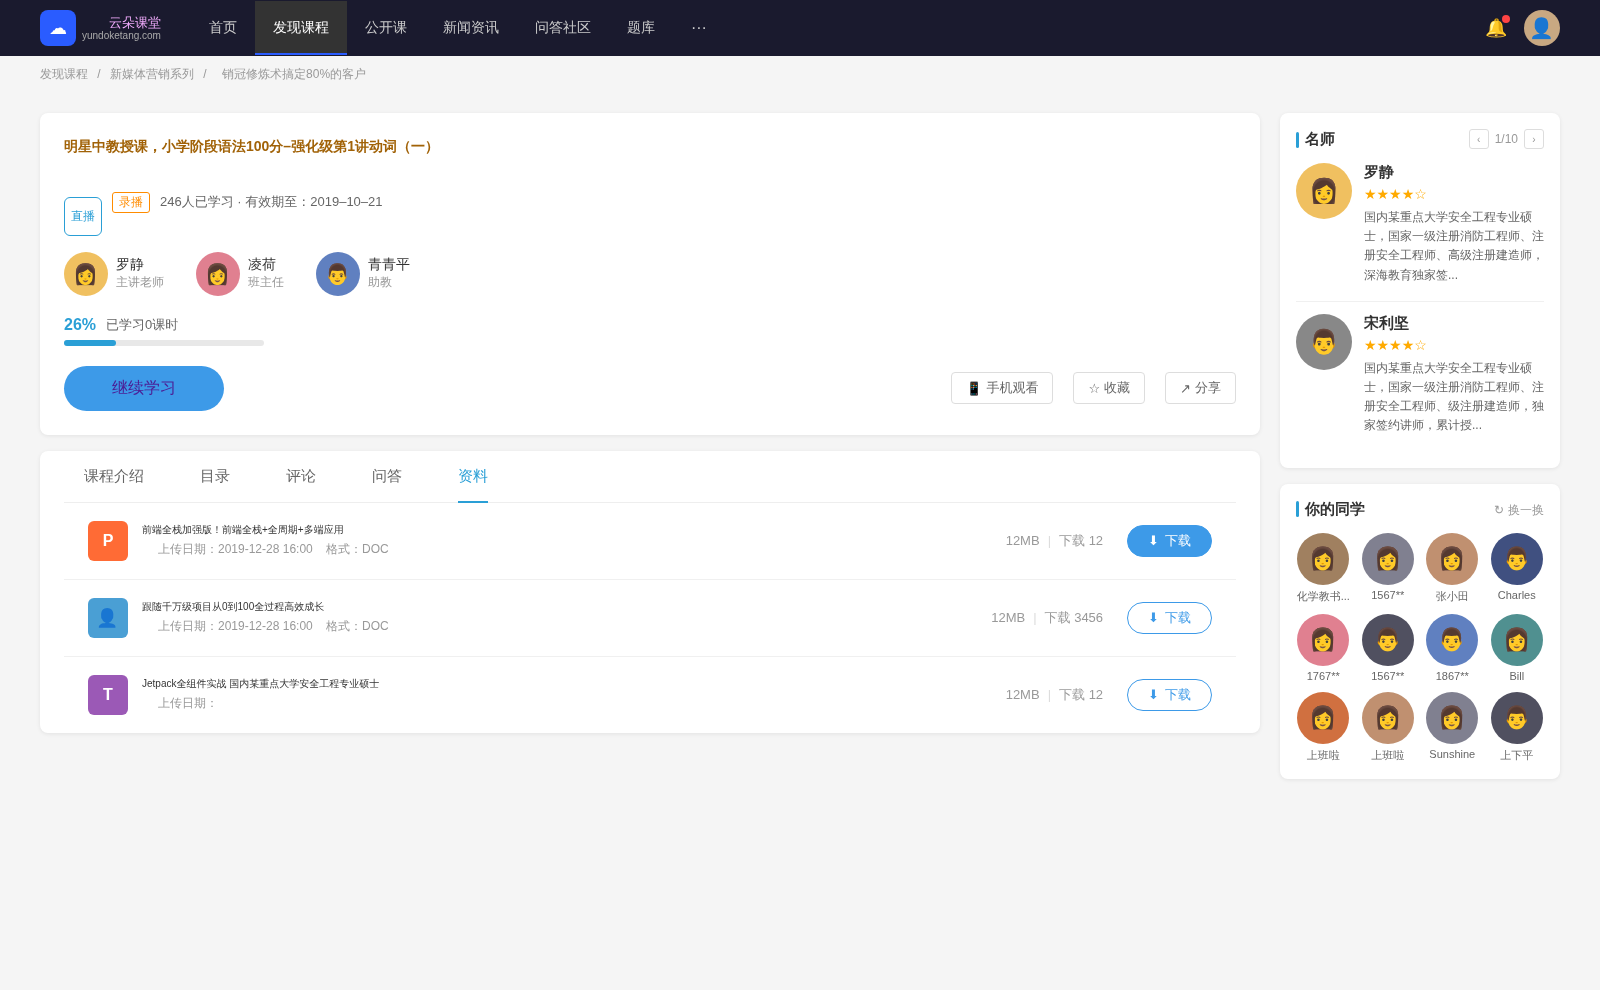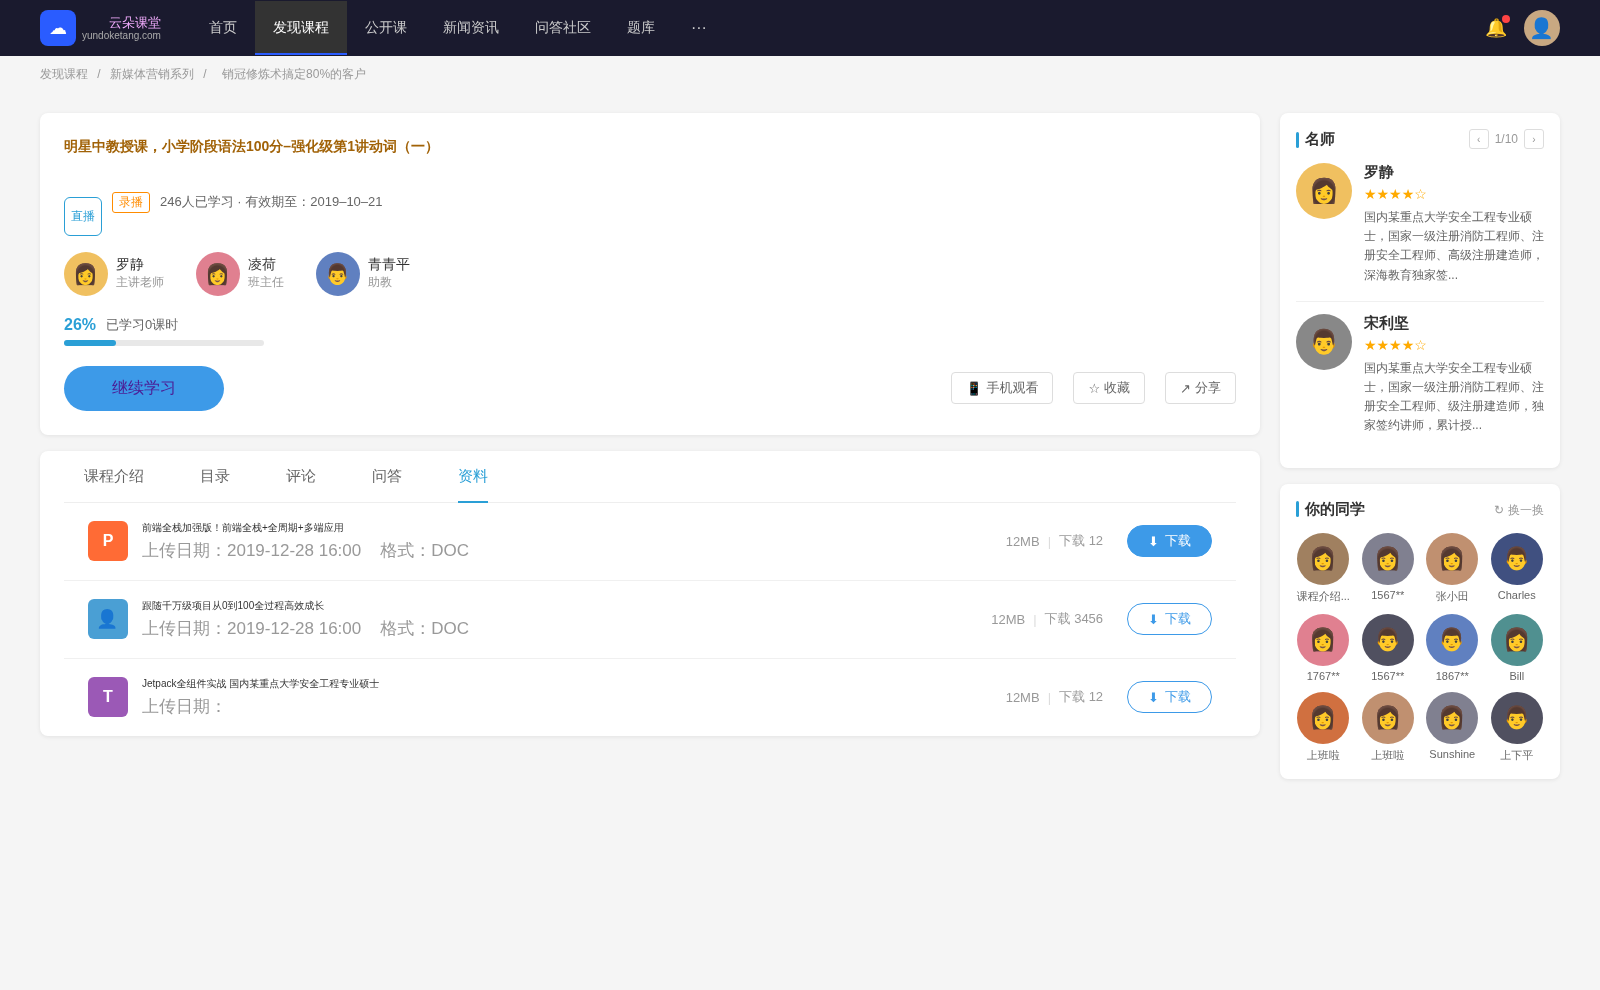--- a/index.html
+++ b/index.html
@@ -63,21 +63,21 @@
     
     .files-list { padding: 0; }
     .file-item { display: flex; align-items: center; padding: 18px 24px; border-bottom: 1px solid #f0f0f0; }
     .file-item:last-child { border-bottom: none; }
     .file-icon { width: 40px; height: 40px; border-radius: 6px; display: flex; align-items: center; justify-content: center; color: white; font-size: 16px; font-weight: bold; margin-right: 14px; flex-shrink: 0; }
     .file-icon-p { background: #ff6b35; }
     .file-icon-u { background: #4a9fd4; }
     .file-icon-t { background: #9b59b6; }
     .file-info { flex: 1; min-width: 0; }
     .file-name { font-size: 10px; color: #333; font-weight: 500; margin-bottom: 4px; }
-    .file-meta { font-size: 17px; color: #999; }
+    .file-meta { font-size: 12px; color: #999; margin-left: 16px; }
     .file-stats { display: flex; align-items: center; gap: 8px; color: #999; font-size: 13px; margin-right: 24px; flex-shrink: 0; }
     .file-divider { color: #ddd; }
     .btn-download { border: 1px solid #3d9ae8; color: #3d9ae8; background: white; border-radius: 20px; padding: 6px 20px; font-size: 13px; cursor: pointer; display: flex; align-items: center; gap: 6px; white-space: nowrap; }
     .btn-download-filled { background: #3d9ae8; color: white; border: 1px solid #3d9ae8; border-radius: 20px; padding: 6px 20px; font-size: 13px; cursor: pointer; display: flex; align-items: center; gap: 6px; white-space: nowrap; }
 
     
     .sidebar-card { background: white; border-radius: 8px; padding: 16px; box-shadow: 0 1px 4px rgba(0,0,0,0.08); margin-bottom: 16px; }
     .sidebar-title { display: flex; align-items: flex-end; justify-content: space-between; margin-bottom: 14px; }
     .sidebar-title-text { font-size: 15px; font-weight: 600; color: #333; display: flex; align-items: center; gap: 6px; }
     .sidebar-title-text::before { content: ''; display: inline-block; width: 3px; height: 16px; background: #2a9fd6; border-radius: 2px; }
@@ -320,21 +320,21 @@
       <div class="sidebar-title">
         <span class="sidebar-title-text">你的同学</span>
         <div class="refresh-btn">
           <span class="refresh-icon">↻</span>
           <span>换一换</span>
         </div>
       </div>
       <div class="classmates-grid">
         <div class="classmate-item">
           <div class="classmate-avatar av-brown">👩</div>
-          <span class="classmate-name">课程介绍...</span>
+          <span class="classmate-name">化学教书...</span>
         </div>
         <div class="classmate-item">
           <div class="classmate-avatar av-gray">👩</div>
           <span class="classmate-name">1567**</span>
         </div>
         <div class="classmate-item">
           <div class="classmate-avatar av-lightbrown">👩</div>
           <span class="classmate-name">张小田</span>
         </div>
         <div class="classmate-item">

